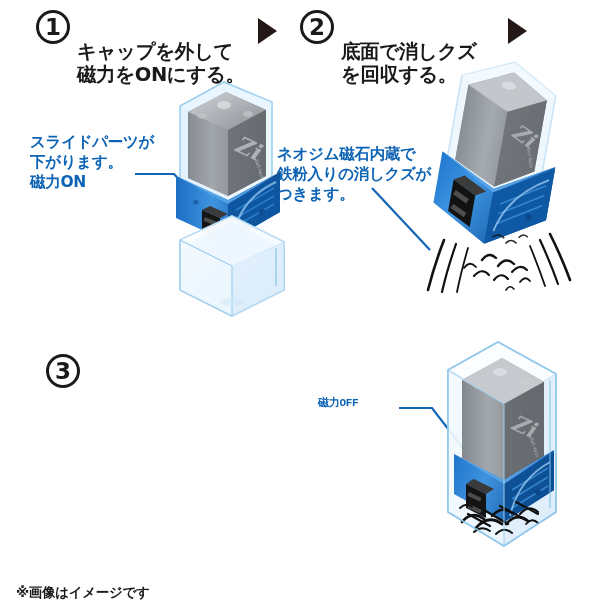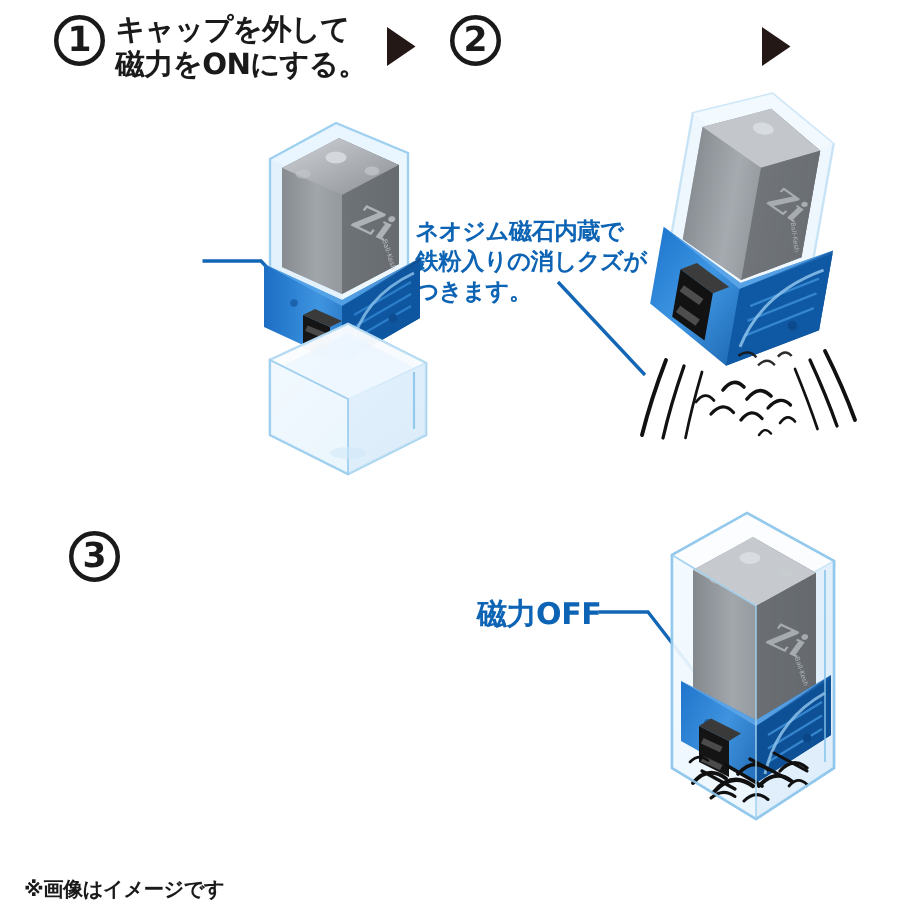--- a/index.html
+++ b/index.html
@@ -16,35 +16,35 @@
   .step-head{position:absolute;display:flex;align-items:flex-start;gap:7px;}
   .circ-num{
     width:34px;height:34px;border:3px solid #1a1a1a;border-radius:50%;
     display:flex;align-items:center;justify-content:center;
     font-size:23px;font-weight:bold;color:#1a1a1a;
     box-sizing:border-box;flex:none;margin-top:2px;
     font-family:"DejaVu Sans","Liberation Sans",sans-serif;
   }
   .step-text{
     font-size:19.5px;font-weight:bold;color:#1a1a1a;
-    line-height:1.18;letter-spacing:-0.4px;white-space:pre-line;
+    line-height:1.18;letter-spacing:-0.4px;white-space:pre-line;margin-top:32px;
   }
   .tri{
     position:absolute;width:0;height:0;
     border-top:13px solid transparent;border-bottom:13px solid transparent;
     border-left:19px solid #231815;
   }
 
   
   .callout{
     position:absolute;color:#0d63b4;font-weight:bold;
     font-size:15.5px;line-height:1.3;letter-spacing:-0.3px;
     white-space:pre-line;
   }
-  .callout.big{font-size:20px;}
+  .callout.big{font-size:11px;font-family:Liberation Mono, monospace;}
   svg.leader{position:absolute;overflow:visible;pointer-events:none;}
   svg.leader path{fill:none;stroke:#1266b5;stroke-width:2.2;}
 
   
   .art{position:absolute;}
   .art svg{display:block;overflow:visible;}
 
   .note{
     position:absolute;left:16px;top:560px;
     font-size:13.5px;font-weight:bold;color:#1a1a1a;letter-spacing:-0.3px;margin-top:24px;
@@ -57,27 +57,32 @@
 
   <div class="step-head" style="left:36px;top:8px;">
     <div class="circ-num">1</div>
     <div class="step-text">キャップを外して
 磁力をONにする。</div>
   </div>
   <div class="tri" style="left:258px;top:18px;"></div>
 
   <div class="step-head" style="left:300px;top:8px;">
     <div class="circ-num">2</div>
+    <div class="step-text">底面で消しクズ
+を回収する。</div>
   </div>
   <div class="tri" style="left:508px;top:18px;"></div>
 
   <div class="step-head" style="left:46px;top:352px;">
     <div class="circ-num">3</div>
   </div>
 
+  <div class="callout" style="left:30px;top:132px;">スライドパーツが
+下がります。
+磁力ON</div>
   <svg class="leader" style="left:0;top:0;width:600px;height:600px;">
     <path d="M135,174 L174,174 L203,205"></path>
   </svg>
 
   <div class="callout" style="left:277px;top:133px;margin-top:11px;">ネオジム磁石内蔵で
 鉄粉入りの消しクズが
 つきます。</div>
   <svg class="leader" style="left:0;top:0;width:600px;height:600px;">
     <path d="M372,188 L430,250"></path>
   </svg>

